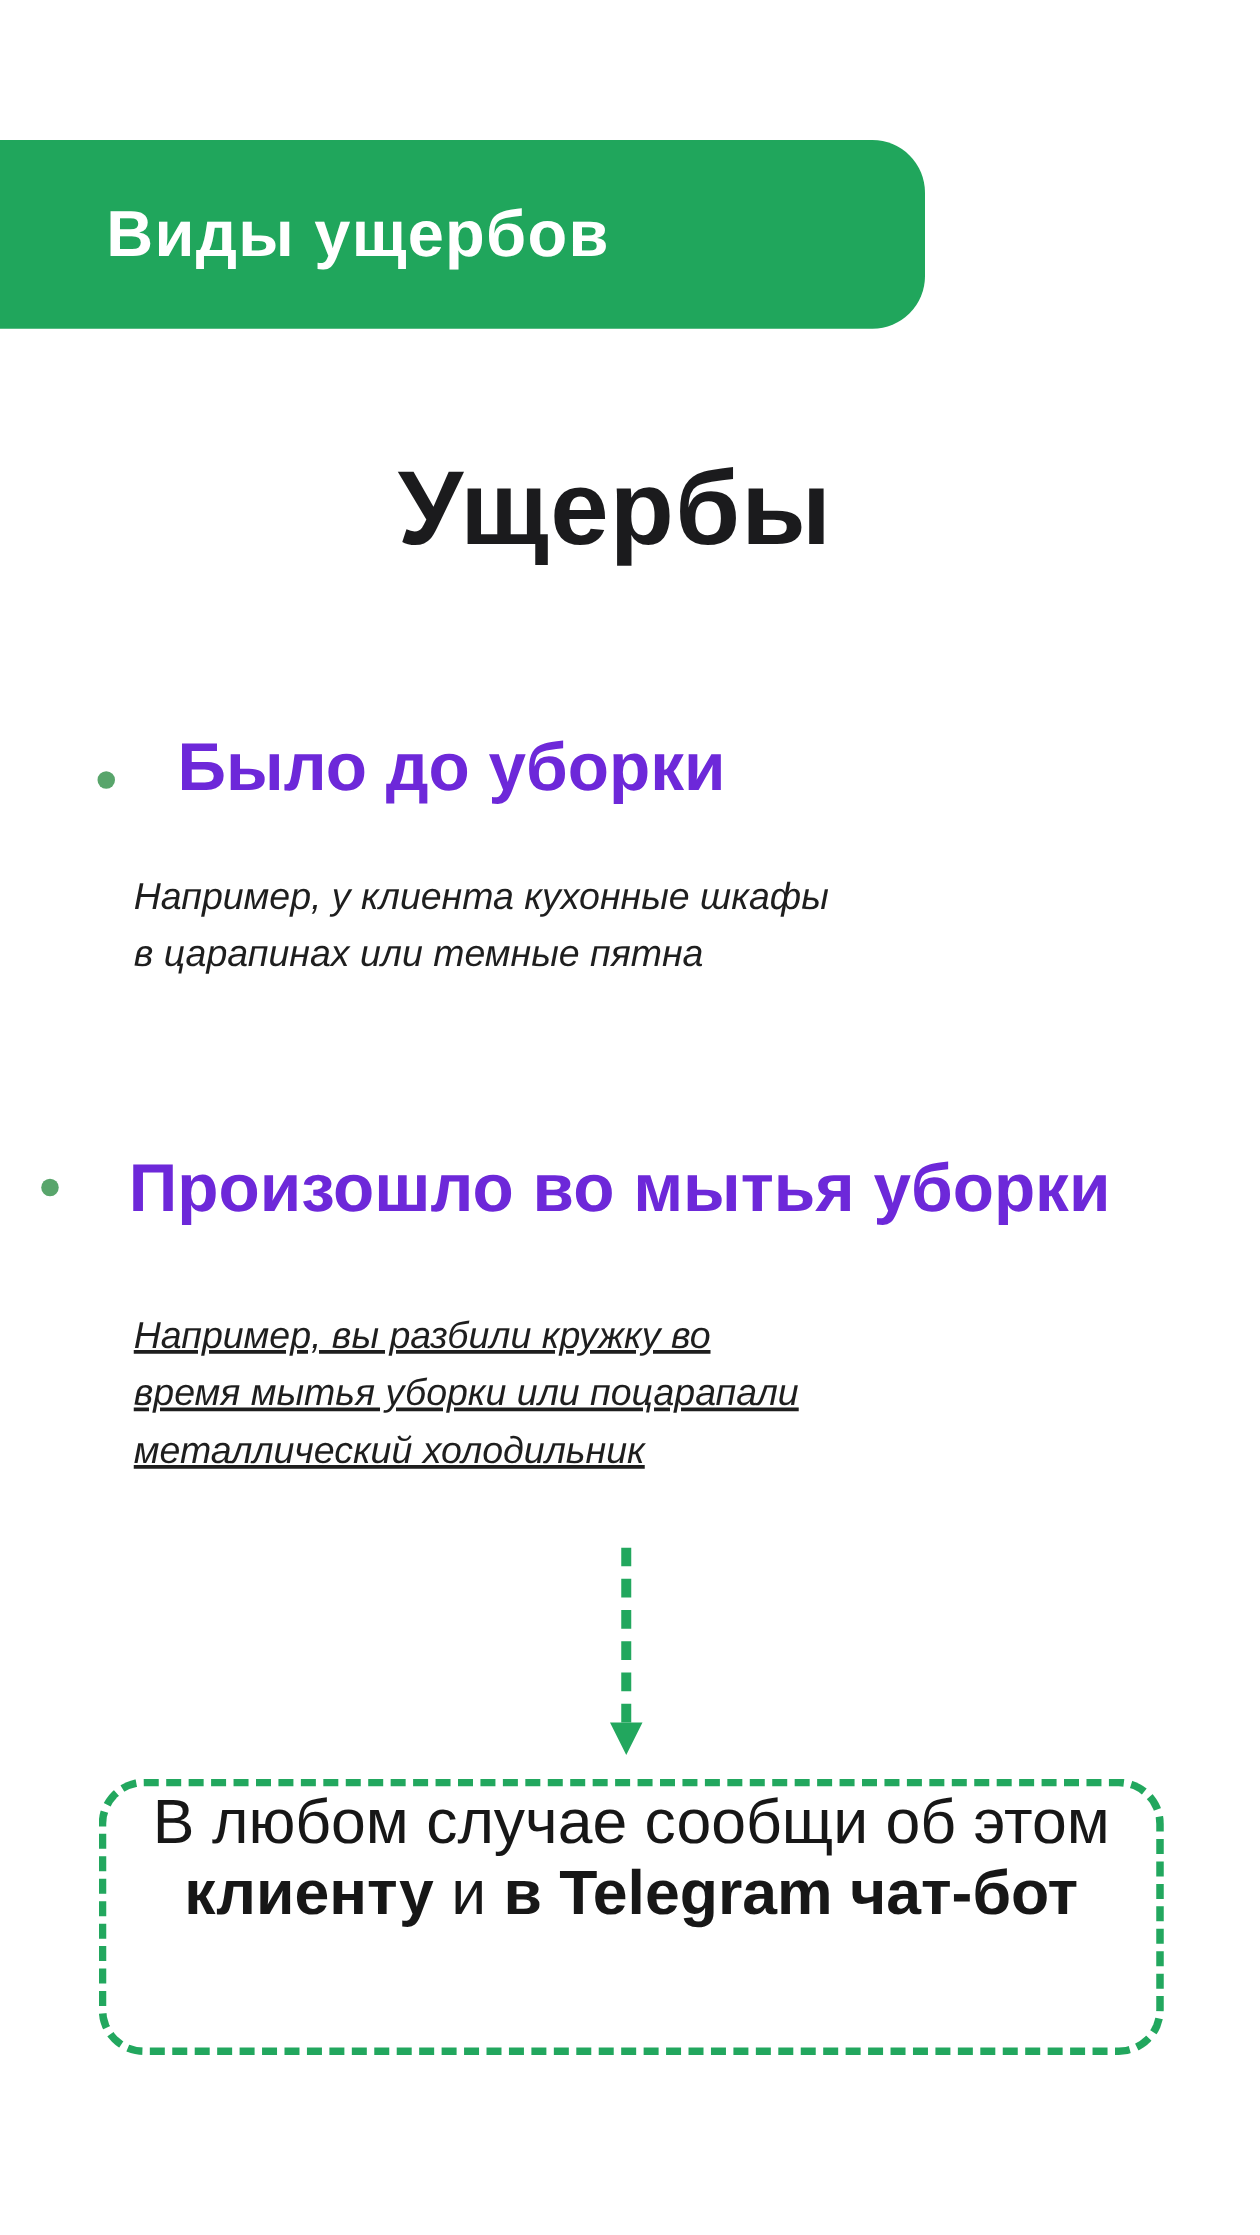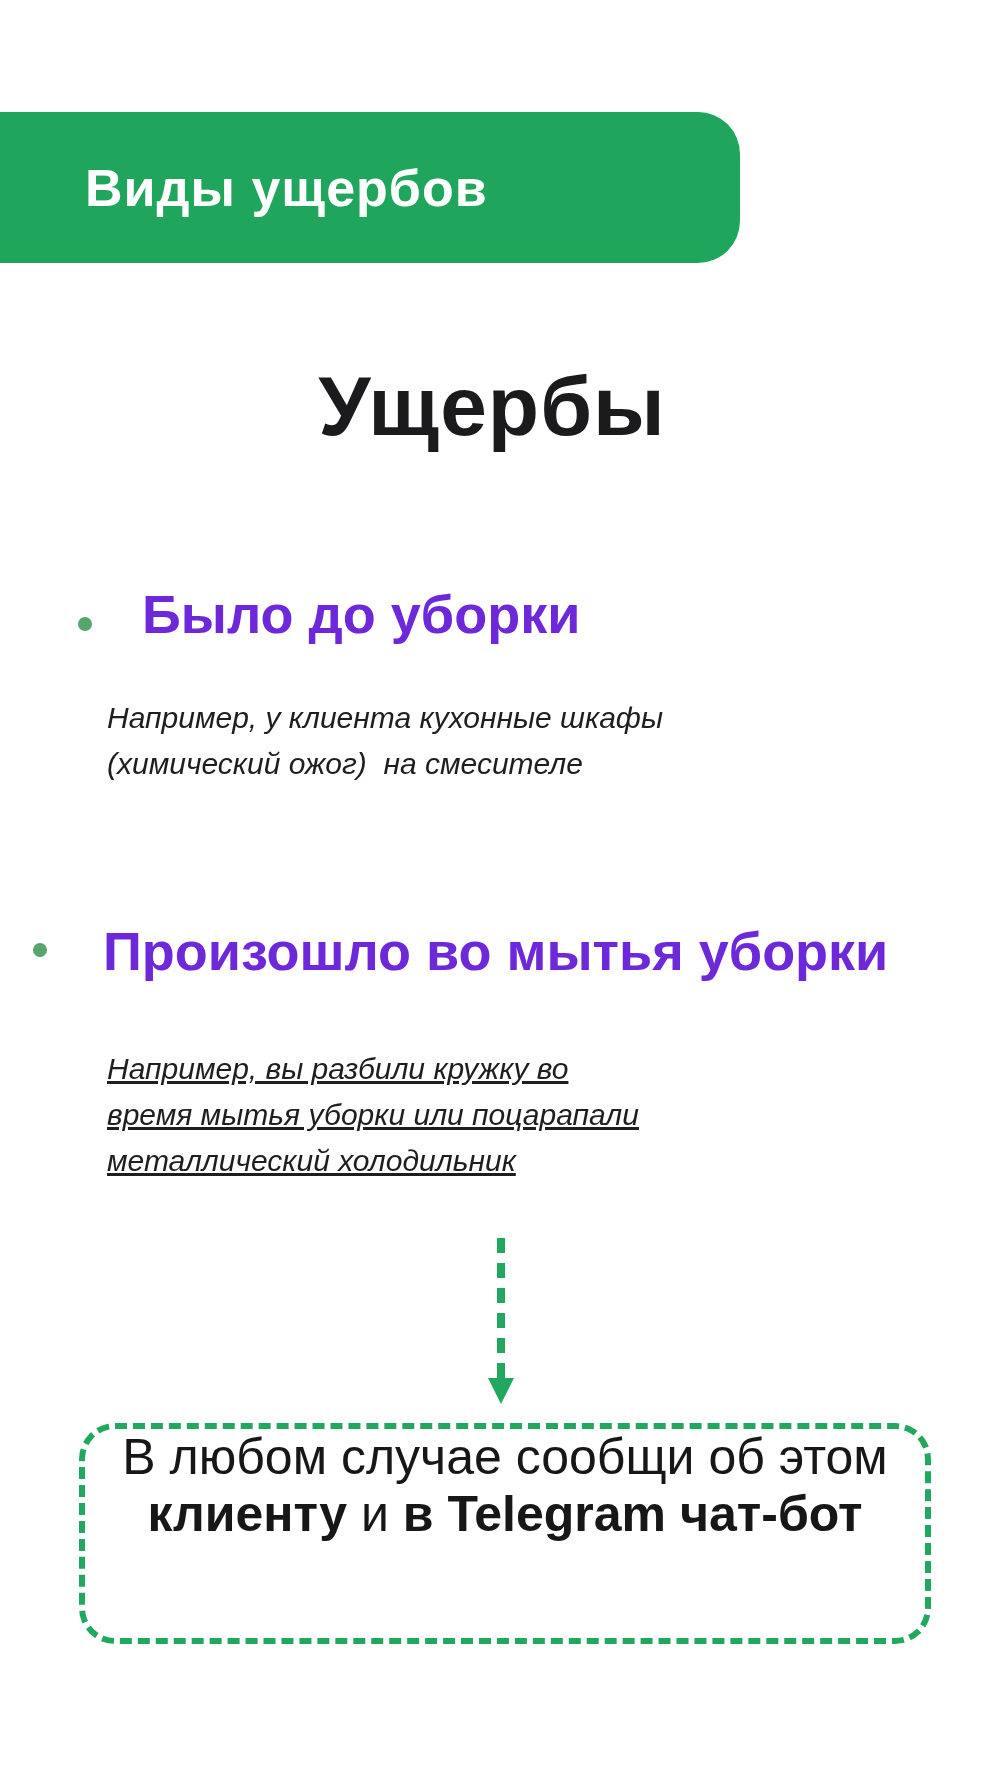--- a/index.html
+++ b/index.html
@@ -130,21 +130,21 @@
   <div class="banner">
     <div class="banner-title">Виды ущербов</div>
   </div>
 
   <div class="page-title">Ущербы</div>
 
   <span class="bullet-dot dot-1"></span>
   <div class="bullet-heading heading-1">Было до уборки</div>
   <div class="para para-1">
     <div class="para-line">Например, у клиента кухонные шкафы</div>
-    <div class="para-line">(химический ожог)  на смесителе</div>
+    <div class="para-line">в царапинах или темные пятна</div>
   </div>
 
   <span class="bullet-dot dot-2"></span>
   <div class="bullet-heading heading-2">Произошло во мытья уборки</div>
   <div class="para para-2">
     <div class="para-line">Например, вы разбили кружку во</div>
     <div class="para-line">время мытья уборки или поцарапали</div>
     <div class="para-line">металлический холодильник</div>
   </div>
 

